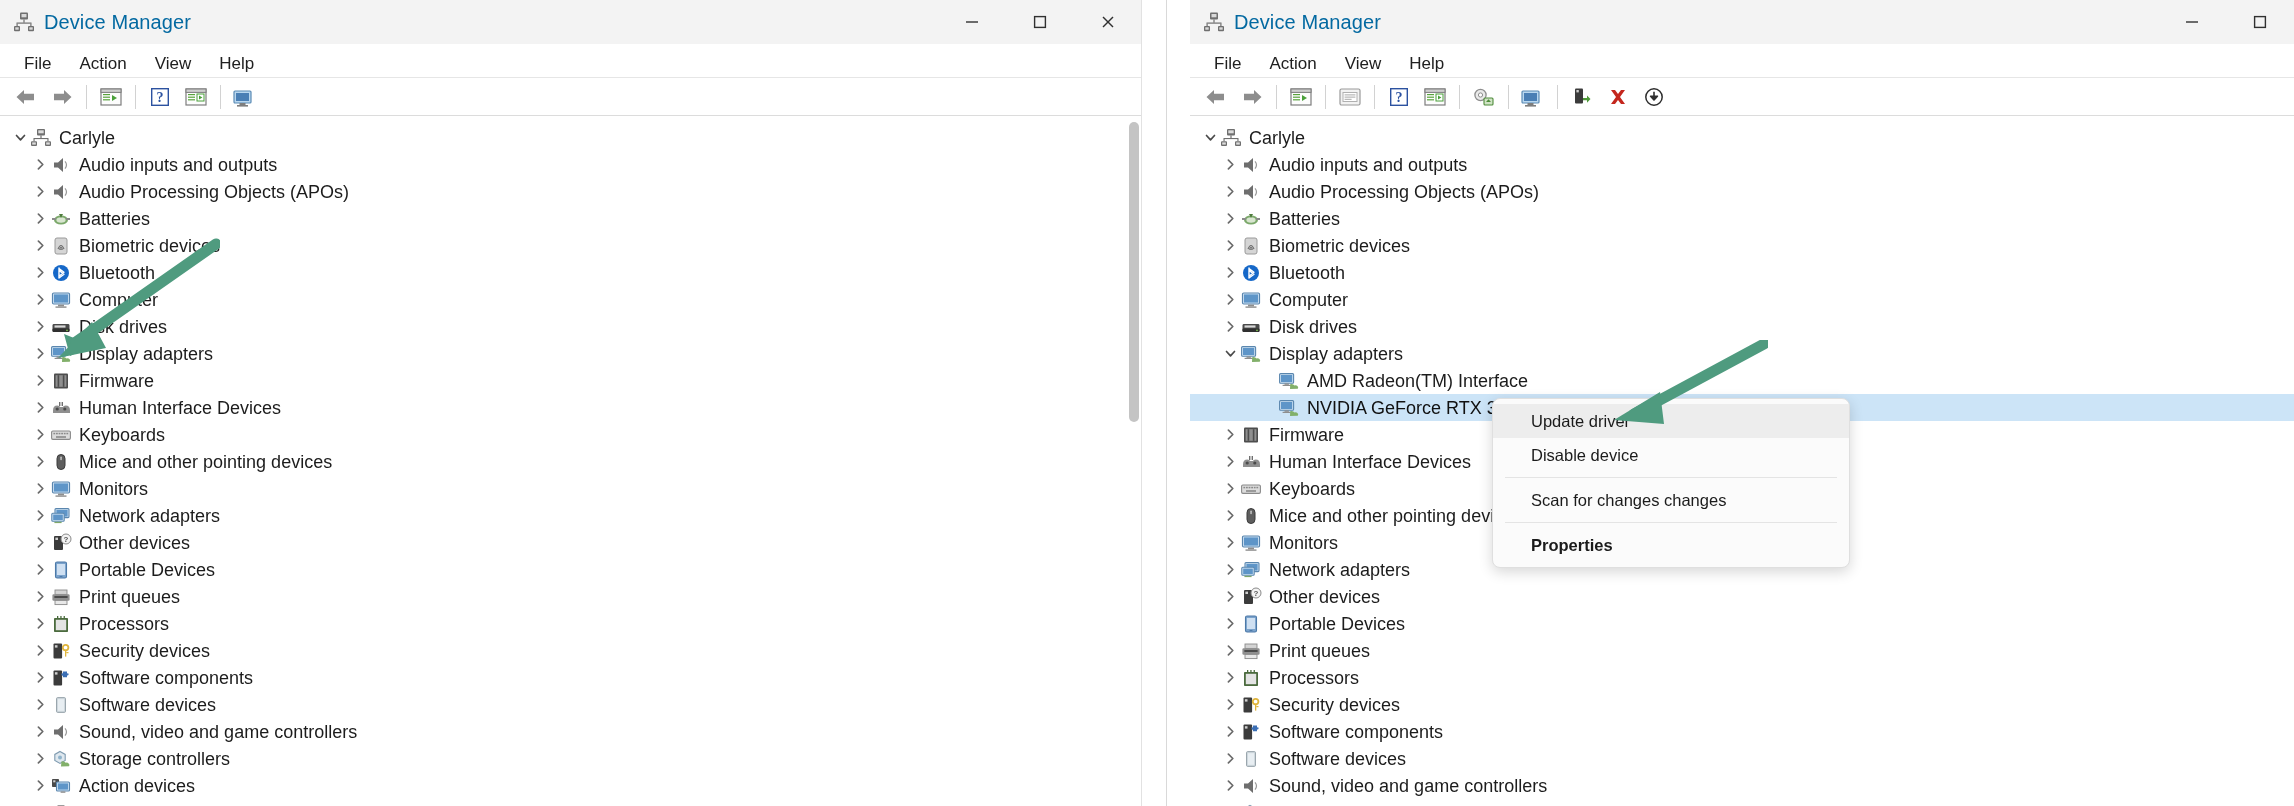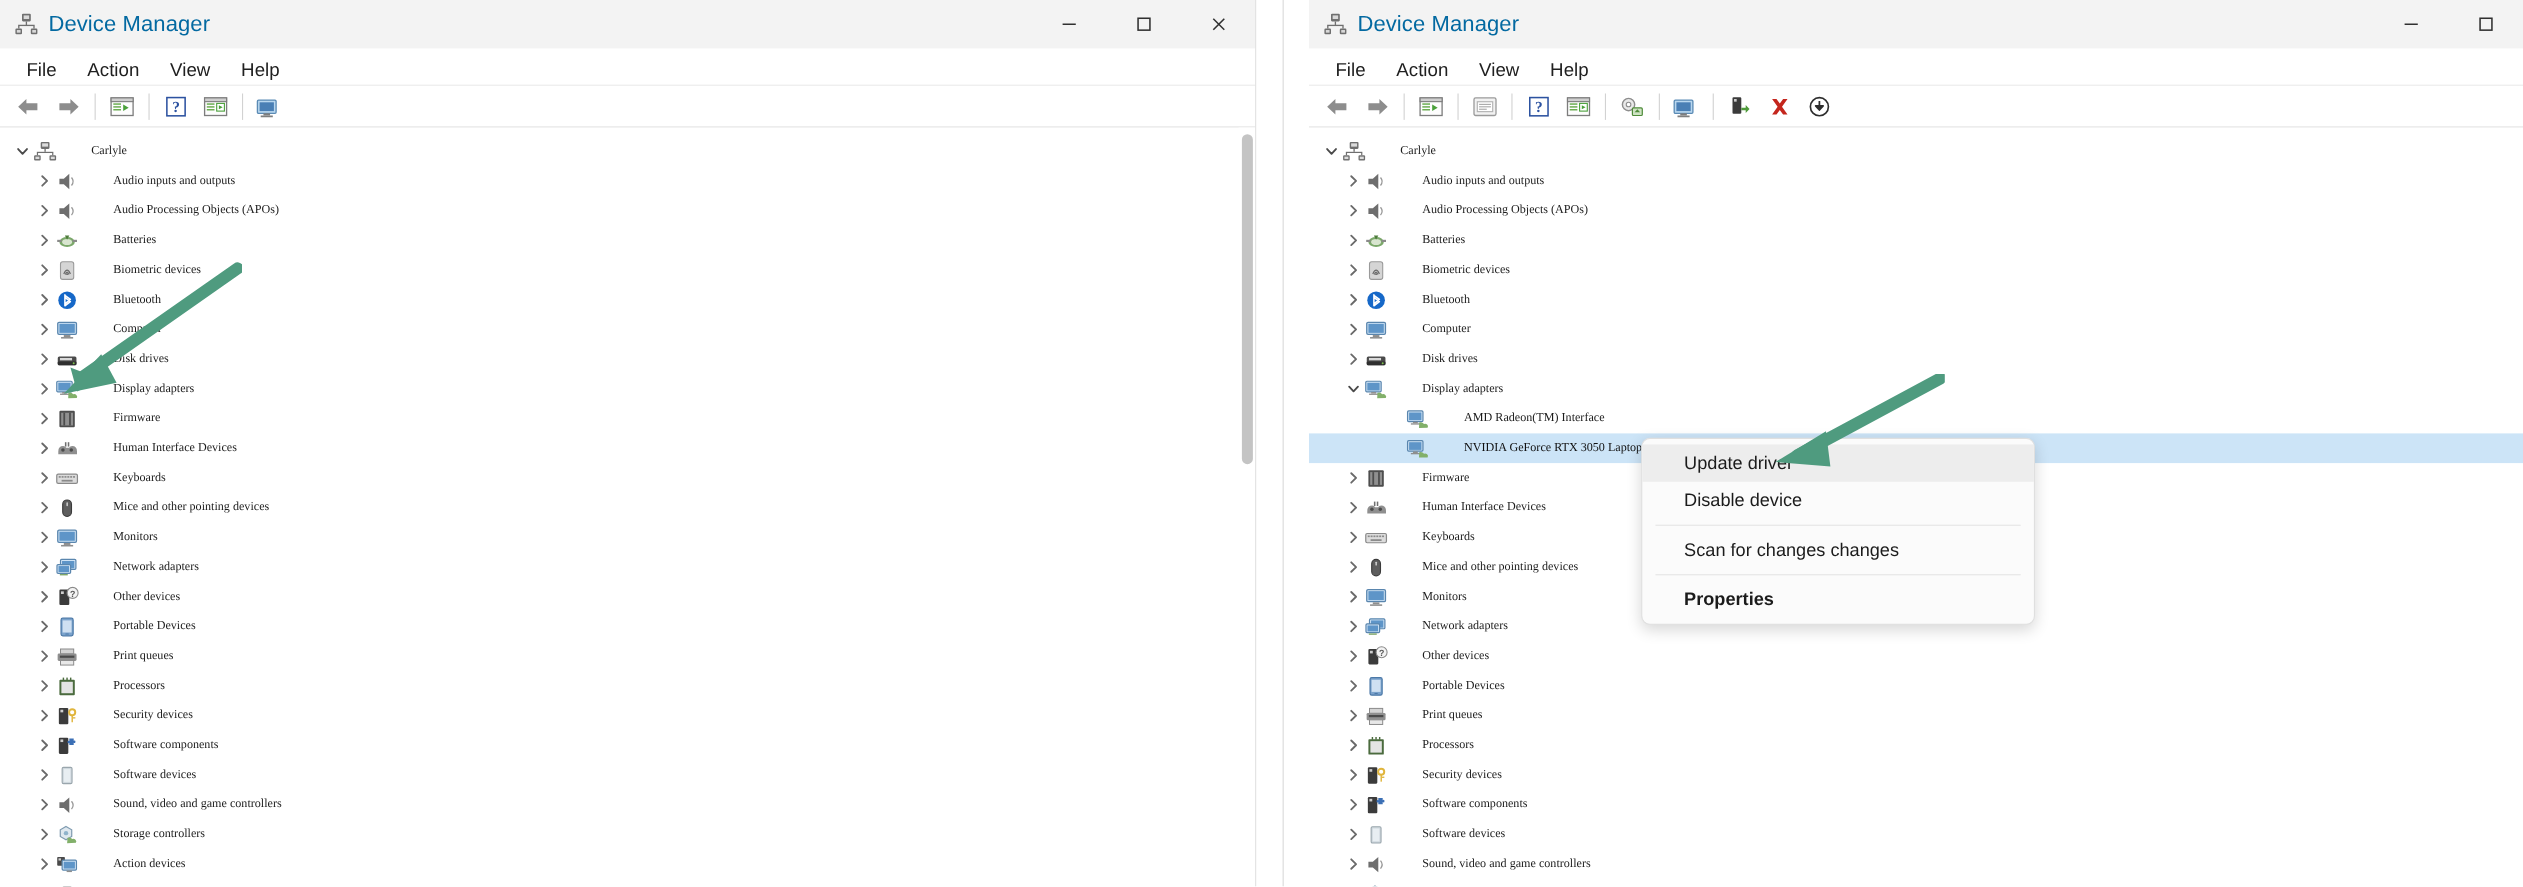--- a/index.html
+++ b/index.html
@@ -69,23 +69,22 @@
   .node.lvl1 { padding-left: 30px; }
   .node.lvl2 { padding-left: 68px; }
   .chev {
     width: 20px; height: 20px; flex: none;
     display: flex; align-items: center; justify-content: center;
     color: #5b5b5b;
   }
   .chev.blank { visibility: hidden; }
   .nicon { width: 22px; height: 20px; flex: none; margin-right: 7px; position: relative; }
   .nlabel {
-    font-size: 11px; color: #1c1c1c; line-height: 1;
-    font-family: Liberation Serif, serif;
-    margin-left: 24px;
+    font-size: 18px; color: #1c1c1c; line-height: 1;
+    font-family: Liberation Sans, sans-serif;
   }
   .node.selected { background: #cce4f7; }
   .node.selected .nlabel { color: #111; }
 
   
   .vscroll {
     position: absolute; right: 0; top: 0; width: 16px; bottom: 0; background: #ffffff;
   }
   .vscroll .thumb {
     position: absolute; left: 3px; width: 10px; top: 6px; height: 300px;

